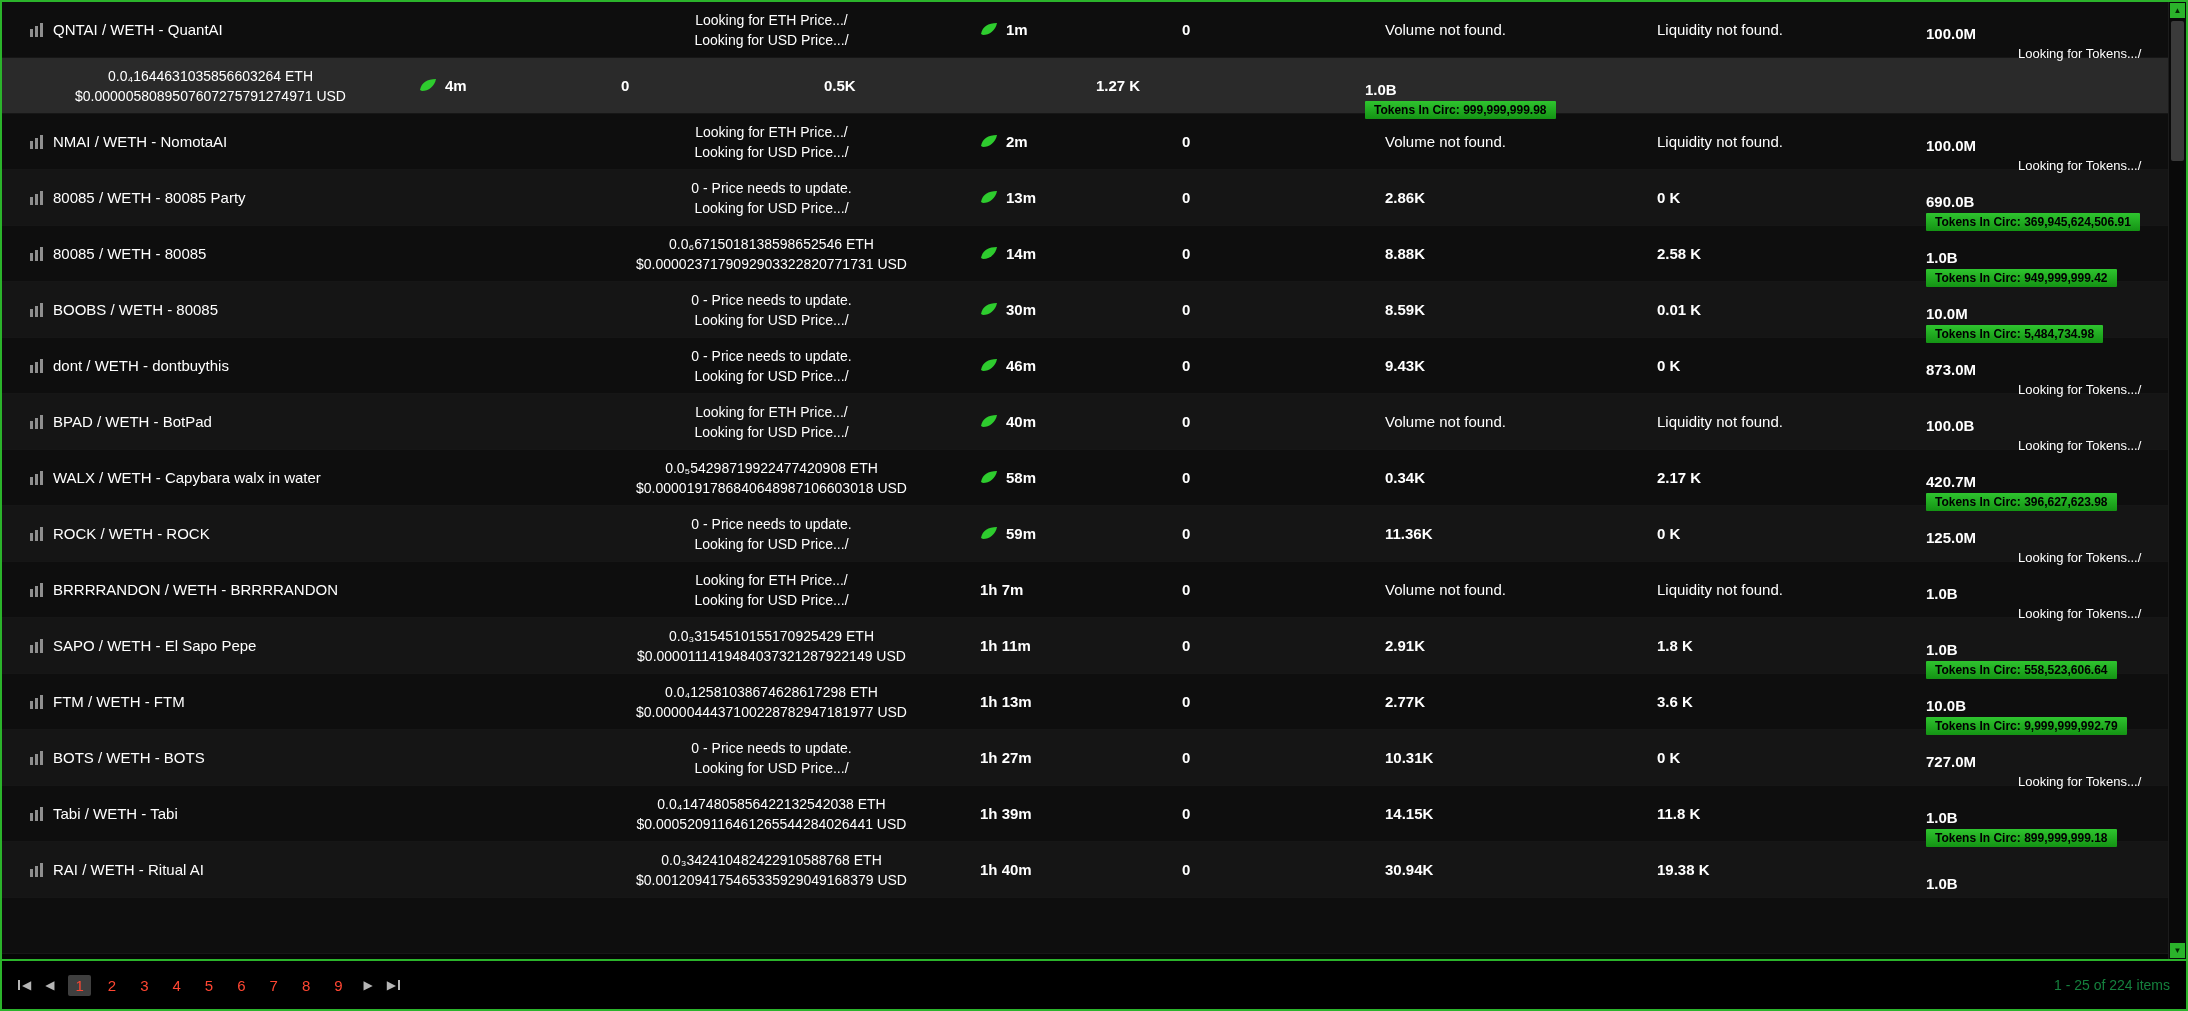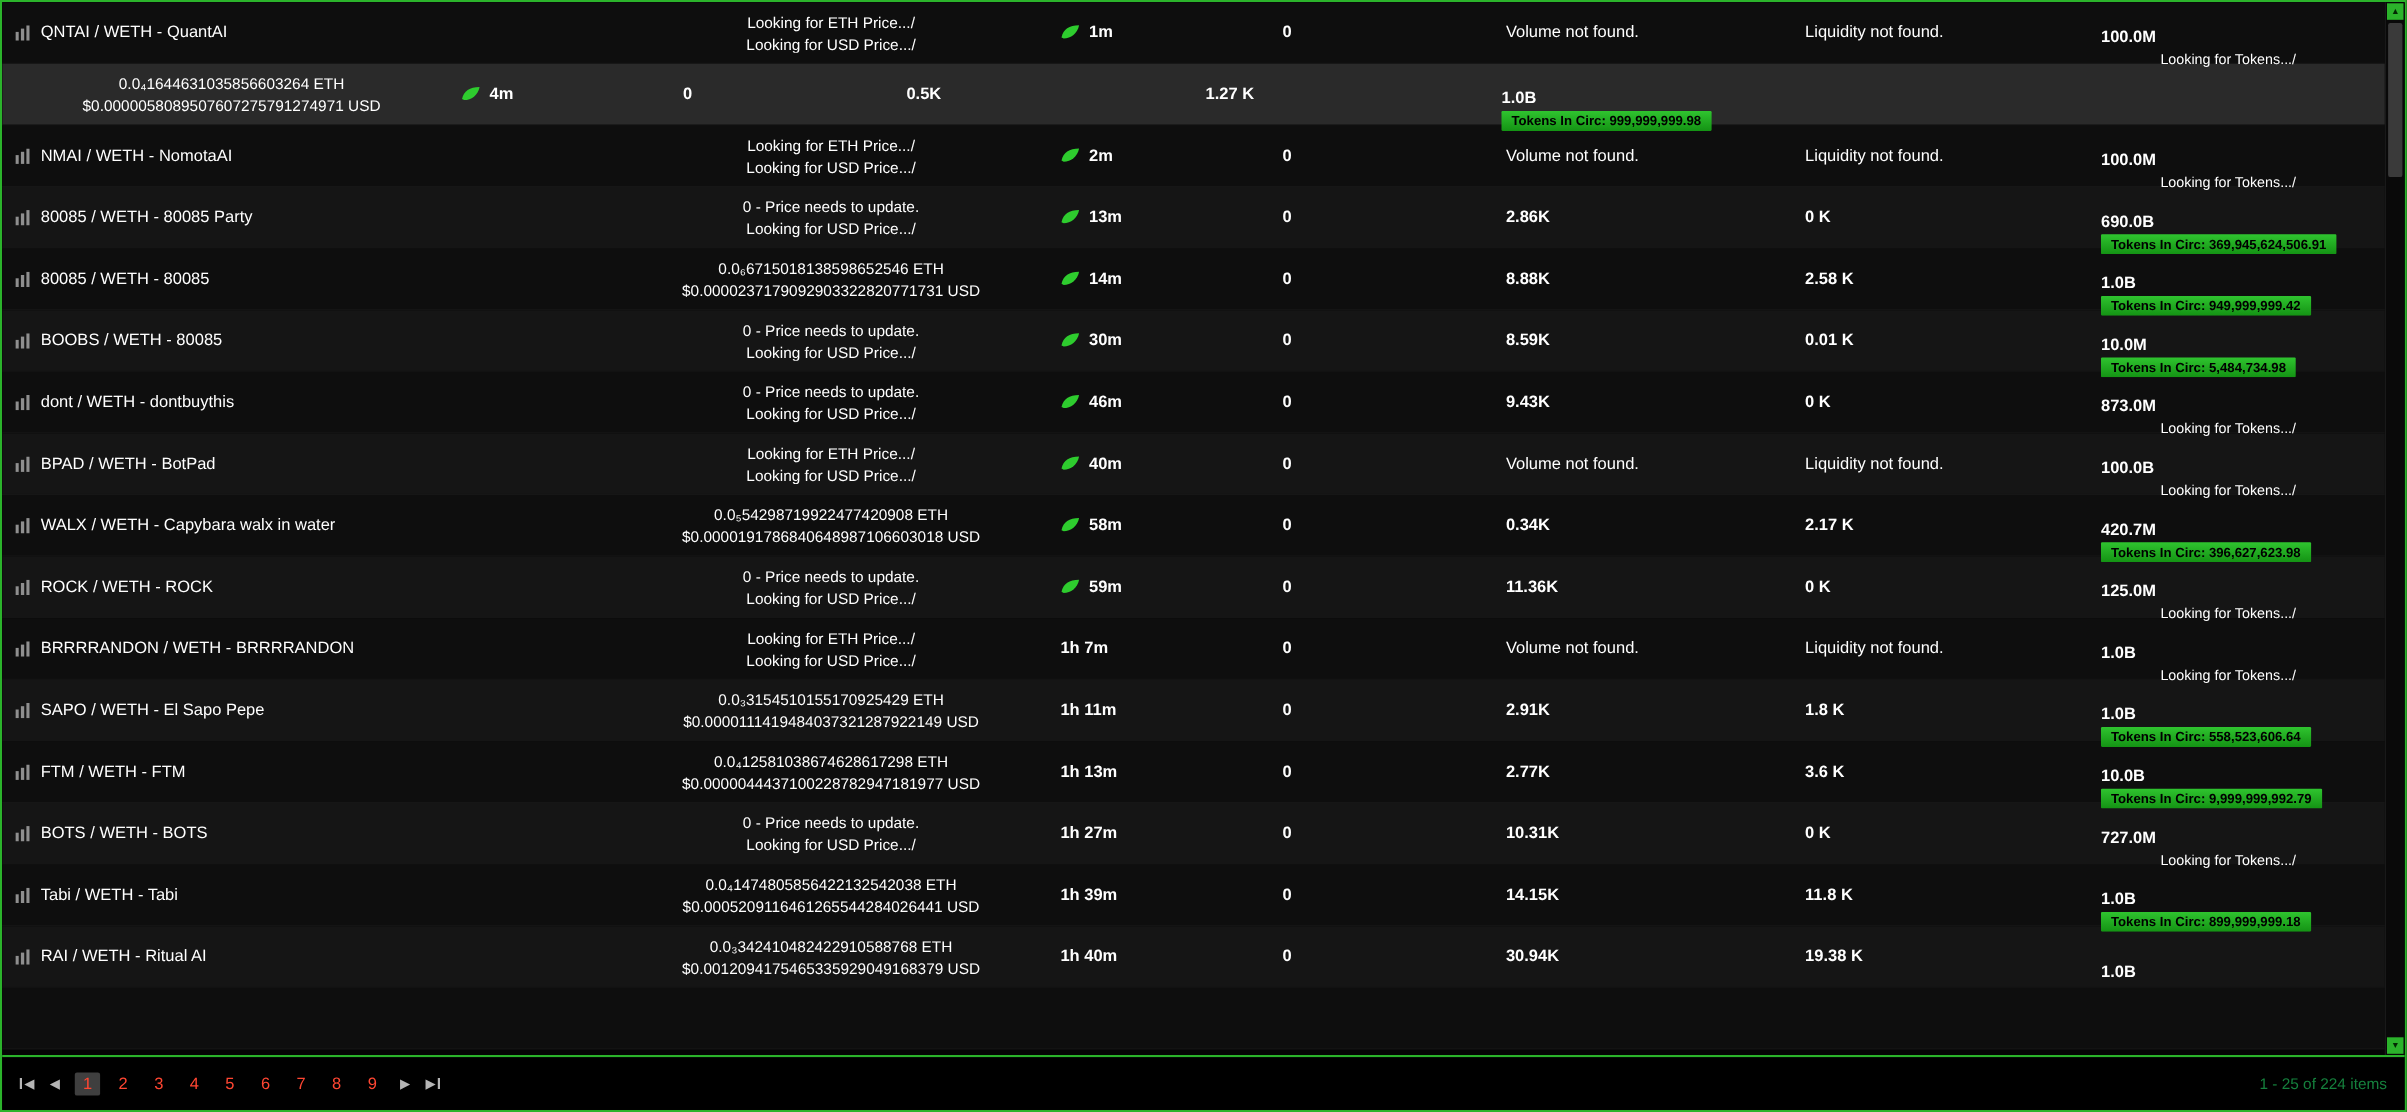--- a/index.html
+++ b/index.html
@@ -15,34 +15,34 @@
   .c5{width:272px;} .c6{width:269px;} .c7{flex:1;min-width:0;}
 
   
   .viewport{flex:1;overflow:hidden;position:relative;background:#050505;}
   .rows{margin-right:17px;}
   .row{display:flex;align-items:center;height:56px;box-sizing:border-box;border-bottom:1px solid #161616;background:#0e0e0e;cursor:pointer;}
   .row.alt{background:#151515;}
   .row.hl{background:var(--rowhl,#2a2a2a);}
   .cell{box-sizing:border-box;padding-left:12px;min-width:0;white-space:nowrap;overflow:hidden;}
 
-  .pair-cell{display:flex;align-items:center;gap:10px;font-size:15px;}
+  .pair-cell{display:flex;align-items:center;gap:10px;font-size:15px;margin-left:16px;}
   .picon{display:inline-flex;flex:0 0 auto;}
   .price-cell{display:flex;flex-direction:column;gap:4px;font-size:14px;line-height:16px;align-items:center;}
   .age-cell{display:flex;align-items:center;gap:8px;font-size:15px;font-weight:bold;}
   .leaf{display:inline-flex;flex:0 0 auto;}
   .val{font-size:15px;font-weight:bold;}
   .val.plain{font-weight:normal;}
 
   .supply-cell{display:flex;flex-direction:column;gap:3px;}
   .supply-amount{font-size:15px;font-weight:bold;margin-top:28px;}
   .tokens-wrap{display:inline-flex;align-items:center;height:18px;}
   .tokens-label{white-space:nowrap;}
   .tokens-wrap.badge .tokens-label{background:linear-gradient(180deg,#2fc42f,#149314);color:#000;font-weight:bold;font-size:12px;line-height:14px;padding:2px 9px;border-radius:1px;}
-  .tokens-wrap.plain{margin-left:54px;}
+  .tokens-wrap.plain{margin-left:92px;}
   .tokens-wrap.plain .tokens-label{color:#fff;font-size:13px;}
 
   
   .vscroll{position:absolute;top:0;right:0;width:17px;height:100%;background:#090909;border-left:1px solid #1c1c1c;}
   .sbtn{position:absolute;left:1px;width:15px;height:15px;background:var(--accent,#2bb32b);color:#032803;display:flex;align-items:center;justify-content:center;font-size:8px;line-height:8px;cursor:pointer;}
   .sbtn.up{top:1px;} .sbtn.down{bottom:1px;}
   .sthumb{position:absolute;left:2px;top:19px;width:13px;height:140px;background:#3a3a3a;border-radius:2px;cursor:grab;}
 
   
   .footer{flex:0 0 48px;display:flex;align-items:center;justify-content:space-between;padding:0 16px;border-top:2px solid var(--accent,#2bb32b);background:#000;}

